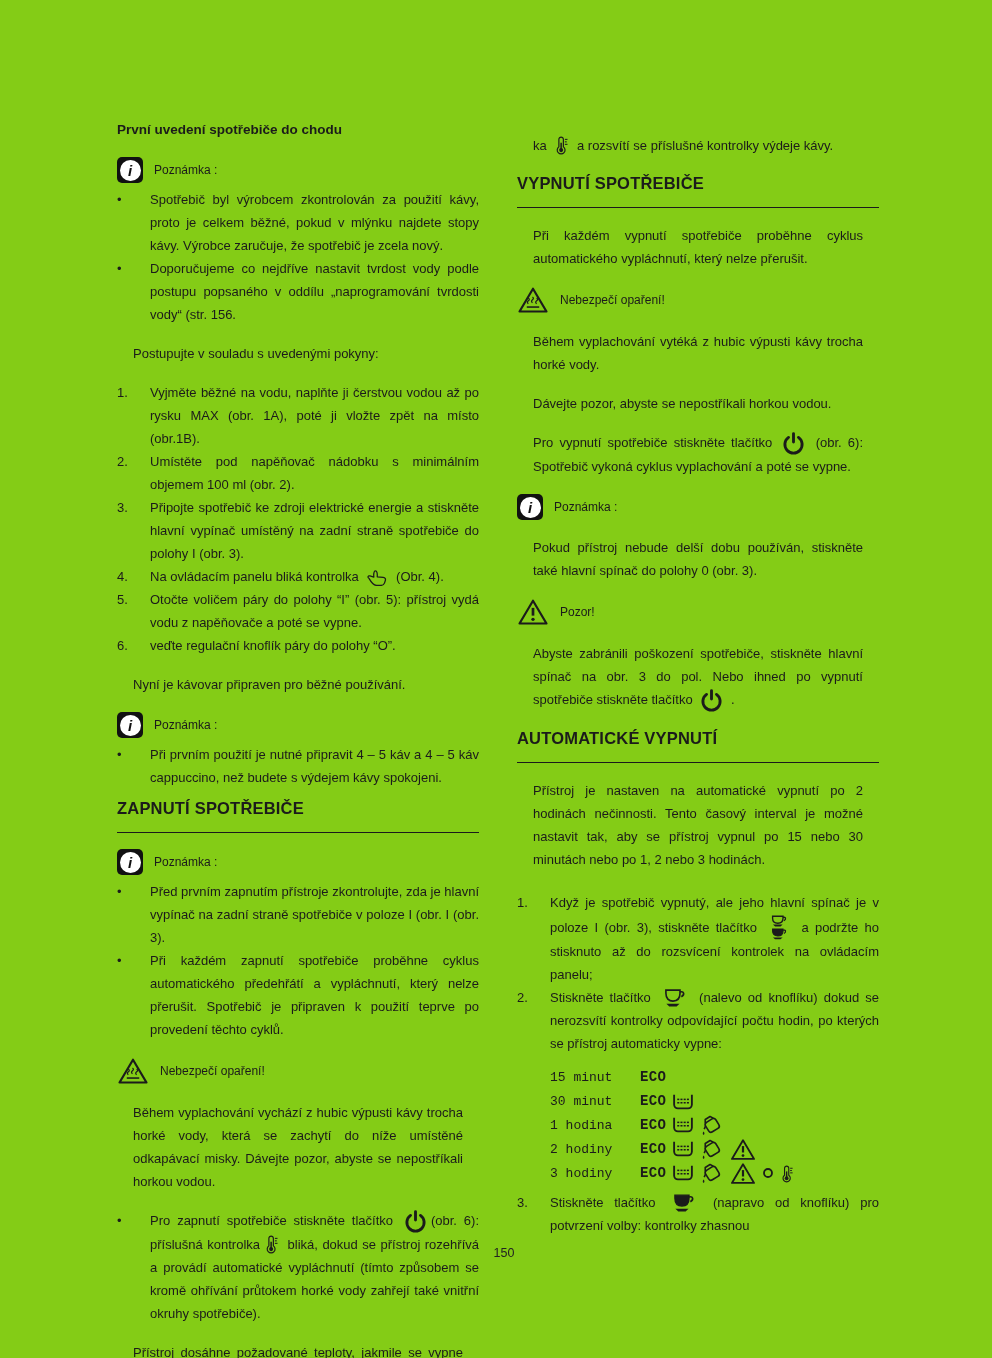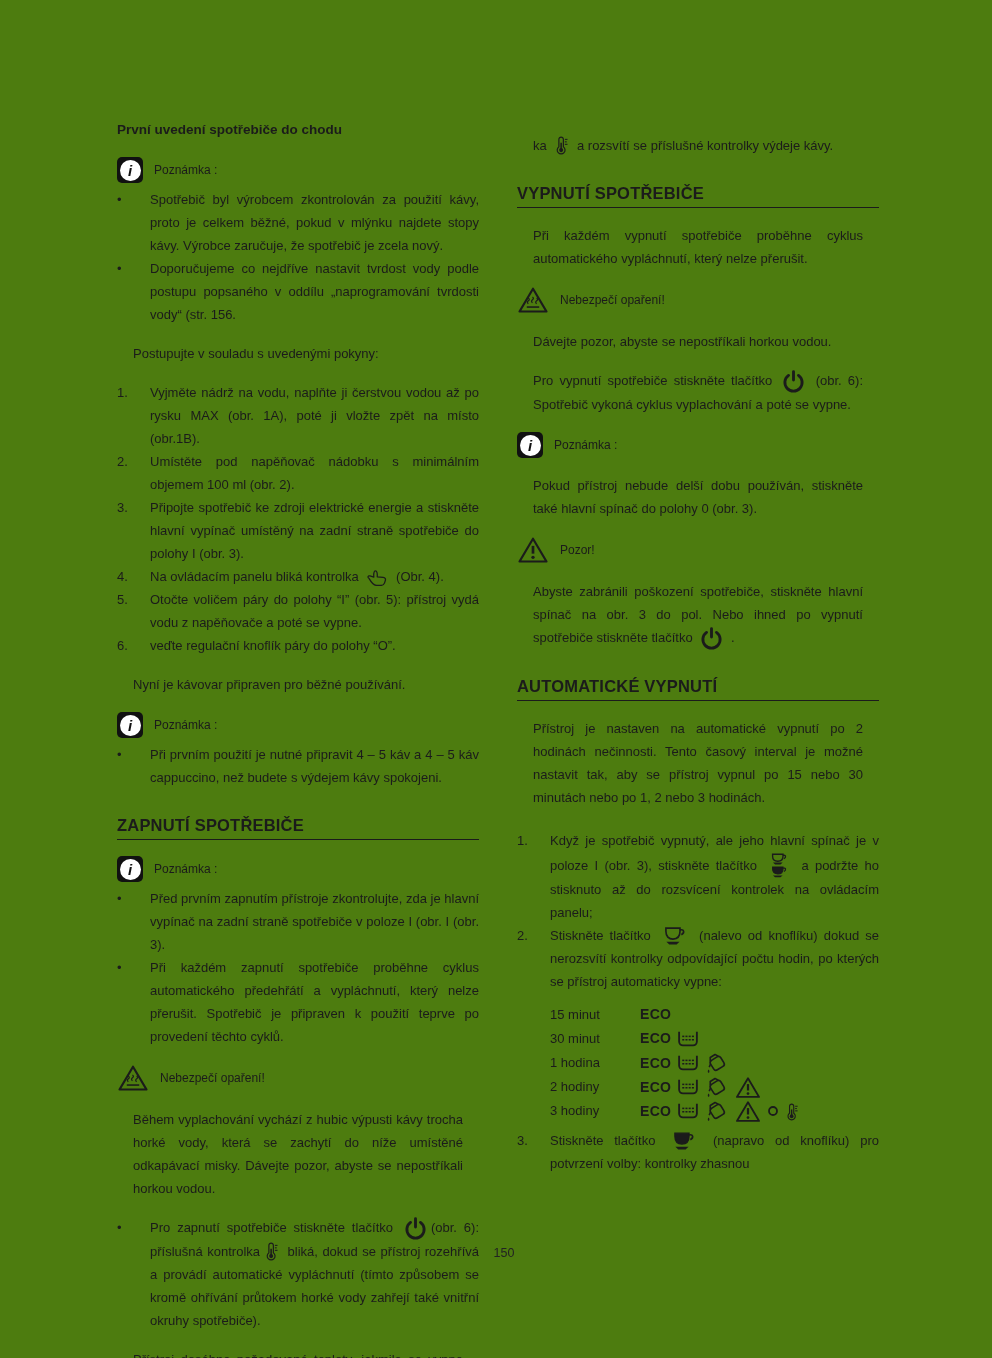--- a/index.html
+++ b/index.html
@@ -1,32 +1,32 @@
 <!DOCTYPE html>
 <html><head>
 <meta charset="utf-8">
 <style>
   html,body { margin:0; padding:0; background:#e8e8e8; }
   .page {
     position:relative; width:992px; height:1358px; margin:0 auto;
-    background:#4d7c0f; color:#1b1b1b;
+    background:#84cc16; color:#1b1b1b;
     font-family:"Liberation Sans", sans-serif;
     font-size:13px; line-height:23px;
     overflow:hidden;
   }
   .col { position:absolute; top:118px; width:362px; }
   .col-left  { left:117px; }
   .col-right { left:517px; }
 
   .intro-heading { font-weight:bold; font-size:13.5px; margin:0 0 16px 0; }
 
   .section-heading {
     font-weight:bold; font-size:16.5px; line-height:20px;
-    border-bottom:1.5px solid #1b1b1b; padding-bottom:4px;
-    margin:26px 0 12px 0; letter-spacing:0.2px;
+    border-bottom:1.5px solid #1b1b1b; padding-bottom:14px;
+    margin:9px 0 12px 0; letter-spacing:0.2px;
   }
 
   
   .icon-head { display:flex; align-items:center; gap:11px; margin:16px 0 5px 0; }
   .icon-head .lbl { font-size:12px; }
 
   .info-icon {
     width:26px; height:26px; background:#111; border-radius:5px;
     display:flex; align-items:center; justify-content:center; flex:0 0 26px;
   }
@@ -43,21 +43,21 @@
   .li .marker { flex:0 0 33px; }
   .li .txt { flex:1; text-align:justify; }
 
   .plain { margin:16px; text-align:justify; }
 
   svg.inl { vertical-align:-5px; margin:0 4px; color:#1b1b1b; }
   svg.inl.big { vertical-align:-8px; }
 
   
   .eco-table { margin:2px 0 2px 33px; }
-  .eco-row { display:flex; align-items:flex-start; height:24px; }
+  .eco-row { display:flex; align-items:flex-end; height:24px;font-family:Liberation Mono, monospace; }
   .eco-time { flex:0 0 90px; }
   .eco-icons { display:flex; align-items:center; gap:6px; }
   .eco-word { font-weight:bold; font-size:14px; letter-spacing:0.3px; margin-right:0; }
 
   .page-number {
     position:absolute; left:8px; width:100%; top:1242px;
     text-align:center; font-size:12.5px; color:#222;
   }
   .gap8 { height:8px; } .gap4 { height:4px; }
 </style>
@@ -156,21 +156,21 @@
     </div>
     <div class="li">
       <span class="marker">•</span>
       <span class="txt">Doporučujeme co nejdříve nastavit tvrdost vody podle postupu popsaného v oddílu „naprogramování tvrdosti vody“ (str. 156.</span>
     </div>
 
     <p class="plain">Postupujte v souladu s uvedenými pokyny:</p>
 
     <div class="li">
       <span class="marker">1.</span>
-      <span class="txt">Vyjměte nádrž na vodu, naplňte ji čerstvou vodou až po rysku MAX (obr. 1A), poté ji vložte zpět na místo (obr.1B).</span>
+      <span class="txt">Vyjměte běžné na vodu, naplňte ji čerstvou vodou až po rysku MAX (obr. 1A), poté ji vložte zpět na místo (obr.1B).</span>
     </div>
     <div class="li">
       <span class="marker">2.</span>
       <span class="txt">Umístěte pod napěňovač nádobku s minimálním objemem 100 ml (obr. 2).</span>
     </div>
     <div class="li">
       <span class="marker">3.</span>
       <span class="txt">Připojte spotřebič ke zdroji elektrické energie a stiskněte hlavní vypínač umístěný na zadní straně spotřebiče do polohy I (obr. 3).</span>
     </div>
     <div class="li">
@@ -251,20 +251,21 @@
 
     <div class="section-heading">VYPNUTÍ SPOTŘEBIČE</div>
     <p class="plain">Při každém vypnutí spotřebiče proběhne cyklus automatického vypláchnutí, který nelze přerušit.</p>
 
     <div class="icon-head">
       <svg class="tri-icon">
           <use href="#i-warn-steam"></use>
         </svg>
       <span class="lbl">Nebezpečí opaření!</span>
     </div>
+    <p class="plain">Během vyplachování vytéká z hubic výpusti kávy trocha horké vody.</p>
     <p class="plain">Dávejte pozor, abyste se nepostříkali horkou vodou.</p>
     <p class="plain">
       <span>Pro vypnutí spotřebiče stiskněte tlačítko </span><svg class="inl big" width="23" height="23">
           <use href="#i-power"></use>
         </svg><span> (obr. 6): Spotřebič vykoná cyklus vyplachování a poté se vypne.</span>
     </p>
 
     <div class="icon-head">
       <span class="info-icon">
           <span class="info-circle">i</span>

